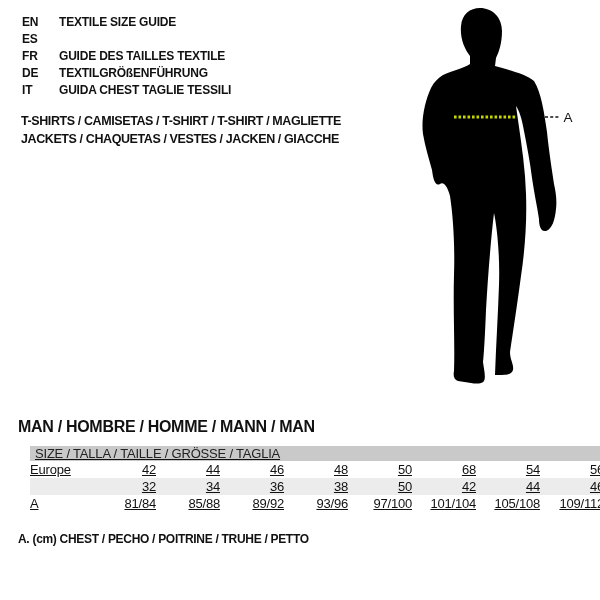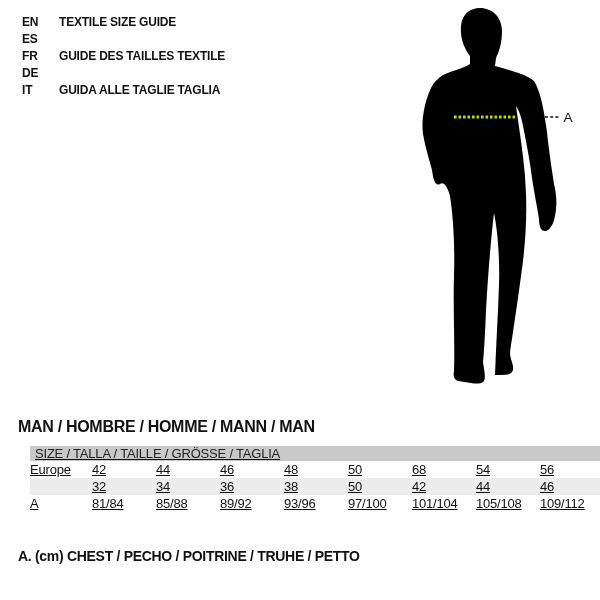--- a/index.html
+++ b/index.html
@@ -17,53 +17,58 @@
   .figure-wrap{position:absolute;left:398px;top:0;width:195px;height:390px;}
   .figure-wrap svg{display:block;}
   .measure-label{font-family:"Liberation Sans",sans-serif;font-size:13.5px;font-weight:400;fill:#111;}
   
   .section-title{position:absolute;left:18px;top:418px;font-size:16px;font-weight:700;letter-spacing:-0.3px;white-space:nowrap;}
   
   table.size-table{
     position:absolute;left:30px;top:446px;width:574px;table-layout:fixed;
     border-collapse:collapse;font-size:13px;letter-spacing:-0.2px;color:#111;text-decoration:underline;
   }
-  table.size-table td{height:17px;padding:0;text-align:left;font-weight:400;vertical-align:middle;}
+  table.size-table td{height:17px;padding:0;text-align:right;font-weight:400;vertical-align:middle;}
   table.size-table tr.thead td{background:#c9c9c9;text-align:left;padding-left:5px;height:15px;color:#222;}
   table.size-table td.lbl{text-align:left;}
   table.size-table tr.stripe td{background:#ececec;}
   
-  .footnote{position:absolute;left:18px;top:548px;font-size:14px;font-weight:700;letter-spacing:-0.3px;white-space:nowrap;}
+  .footnote{position:absolute;left:18px;top:532px;font-size:12px;font-weight:700;letter-spacing:-0.3px;white-space:nowrap;}
 </style>
 </head>
 <body>
 
 <div class="canvas">
 
   <div class="lang-block">
     <div class="lang-row">
       <span class="lang-code">EN</span>
       <span class="lang-label">TEXTILE SIZE GUIDE</span>
     </div>
     <div class="lang-row">
       <span class="lang-code">ES</span>
     </div>
     <div class="lang-row">
       <span class="lang-code">FR</span>
       <span class="lang-label">GUIDE DES TAILLES TEXTILE</span>
     </div>
     <div class="lang-row">
       <span class="lang-code">DE</span>
+      <span class="lang-label">TEXTILGRÖßENFÜHRUNG</span>
     </div>
     <div class="lang-row">
       <span class="lang-code">IT</span>
-      <span class="lang-label">GUIDA ALLE TAGLIE TAGLIA</span>
+      <span class="lang-label">GUIDA CHEST TAGLIE TESSILI</span>
     </div>
   </div>
 
+  <div class="categories">
+    <div>T-SHIRTS / CAMISETAS / T-SHIRT / T-SHIRT / MAGLIETTE</div>
+    <div>JACKETS / CHAQUETAS / VESTES / JACKEN / GIACCHE</div>
+  </div>
 
   <div class="figure-wrap">
     <svg width="195" height="390" viewBox="0 0 195 390" xmlns="http://www.w3.org/2000/svg">
       <path d="M82,8
                C94,8 104,17 104,31
                C104,43 101,52 98,58
                L97,66
                C110,70 126,73 136,81
                C143,92 146,111 149,132
                C151,152 154,170 156,184

